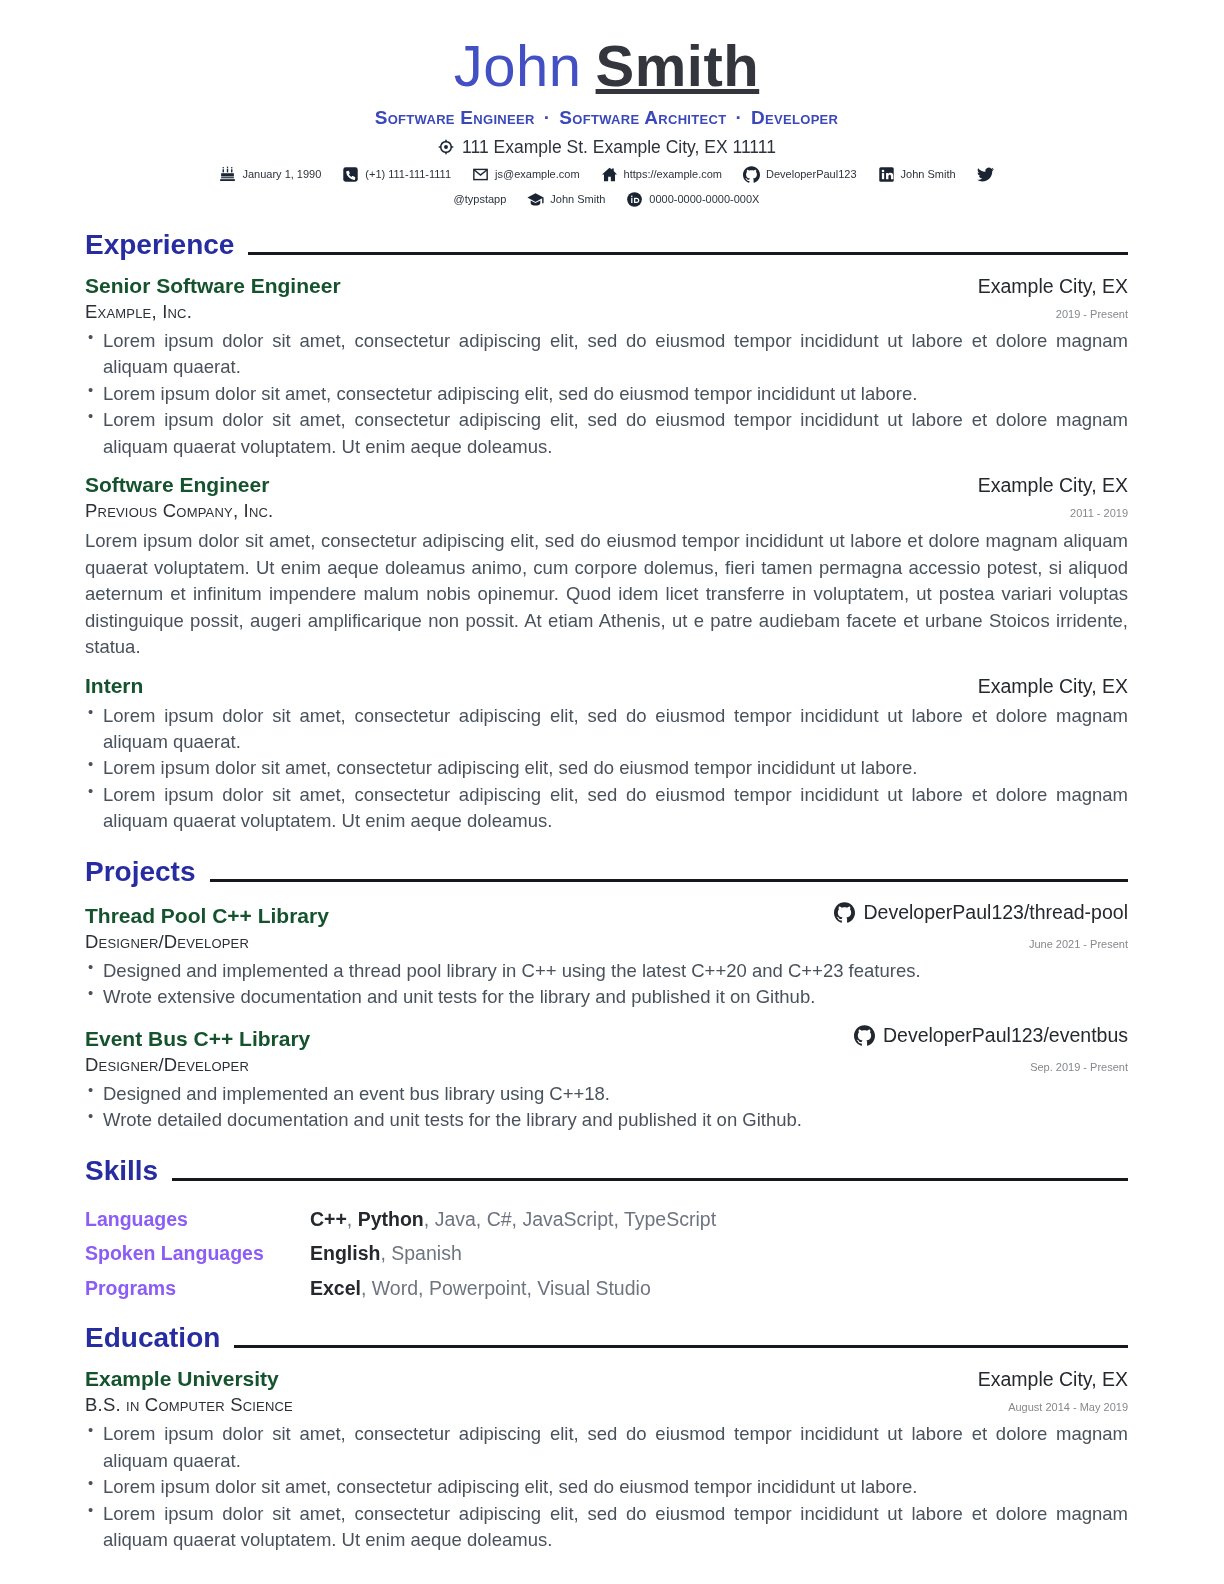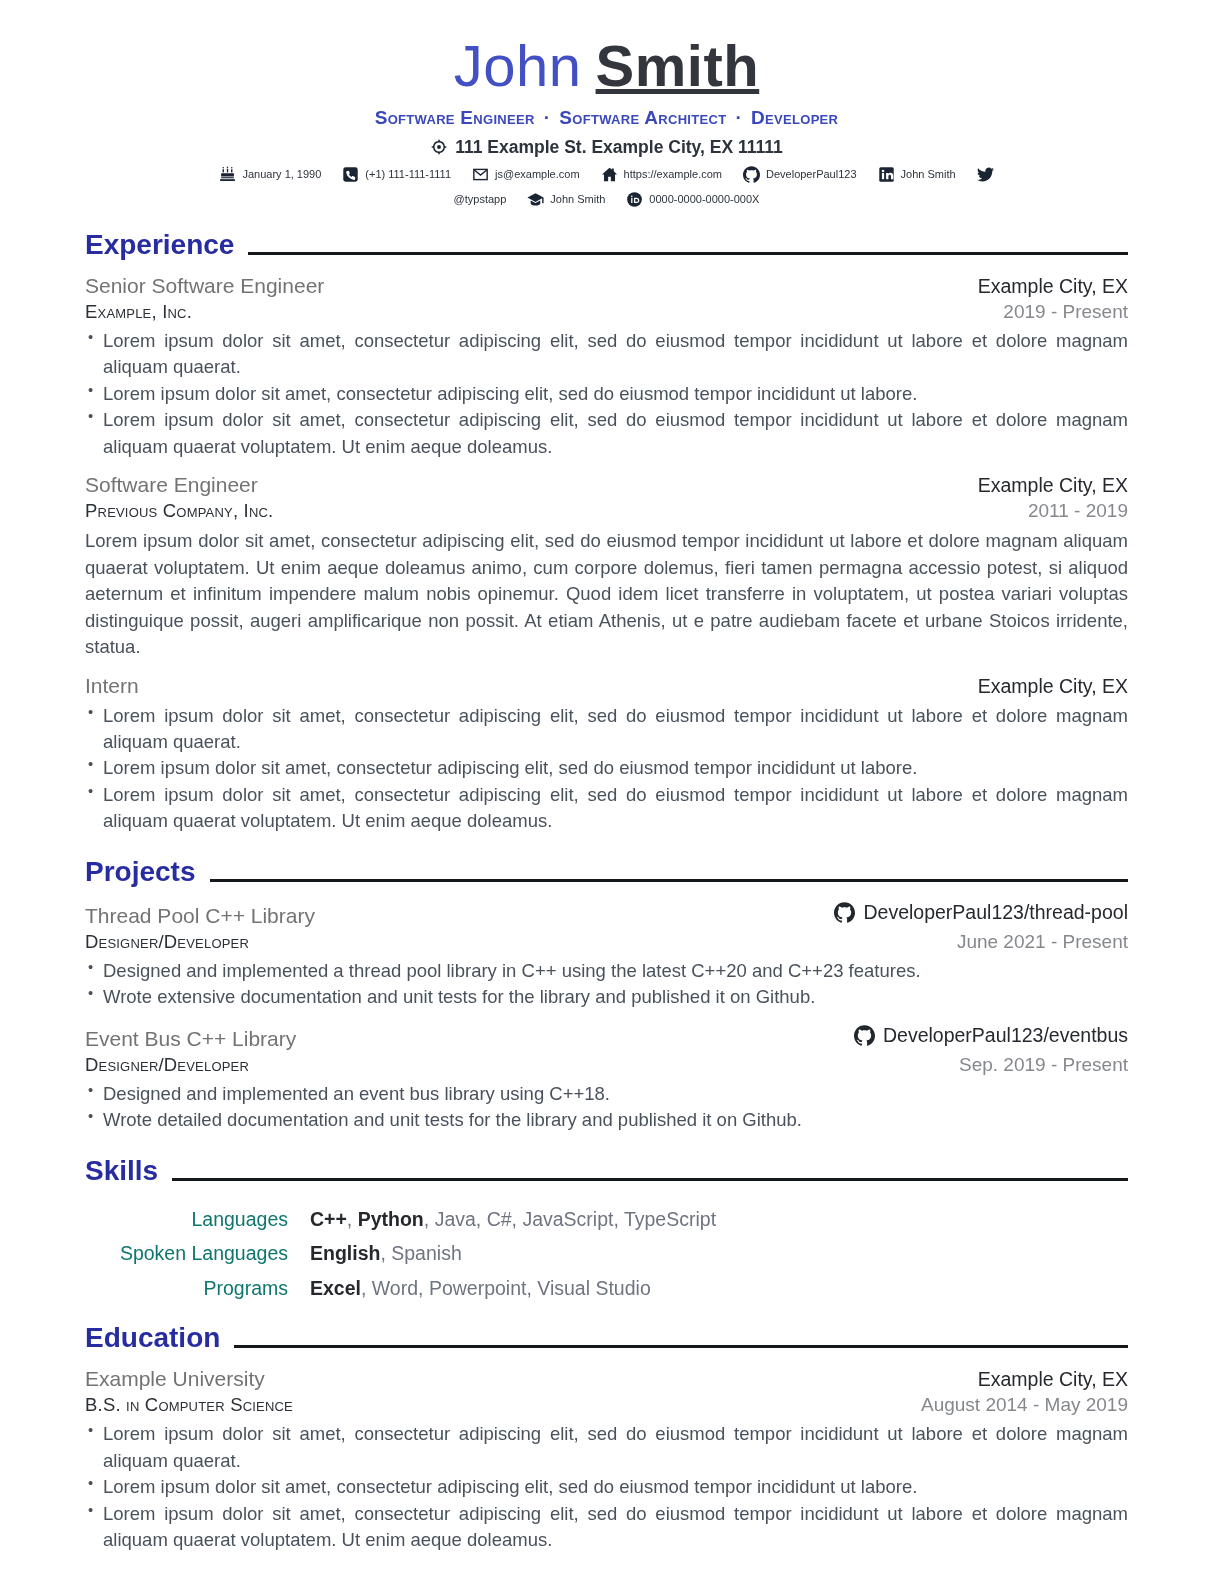--- a/index.html
+++ b/index.html
@@ -11,55 +11,55 @@
   .page{padding:34px 96px 0 85px;box-sizing:border-box;}
 
   
   .hdr{text-align:center;}
   .name{font-size:58px;line-height:1.1;letter-spacing:.5px;}
   .name .first{color:#4250c4;font-weight:300;}
   .name .last{color:#33363c;font-weight:700;margin-left:14px;text-decoration:underline;}
   .titles{margin-top:9px;display:flex;justify-content:center;align-items:baseline;
           font-variant:small-caps;font-weight:700;font-size:19px;color:#3a48bb;letter-spacing:.3px;}
   .titles .dot{margin:0 9px;font-weight:700;}
-  .addr{margin-top:8px;font-size:17.5px;color:#2c333c;display:flex;justify-content:center;align-items:center;gap:7px;font-weight:bold;}
+  .addr{margin-top:8px;font-size:17.5px;color:#2c333c;display:flex;justify-content:center;align-items:center;gap:7px;}
   .contact-row{display:flex;justify-content:center;align-items:center;gap:21px;margin-top:8px;
                font-size:11px;color:#2c333c;}
   .contact-item{display:inline-flex;align-items:center;gap:6px;white-space:nowrap;}
 
   
   .icn{display:inline-flex;color:#1b2433;}
   .icn svg{width:1em;height:1em;display:block;}
   .addr .icn{font-size:18px;}
   .contact-item .icn{font-size:17px;}
   .entry-right .icn{font-size:21px;color:#22272e;}
 
   
   .sec-head{display:flex;margin-top:21px;}
   .sec-title{font-size:28px;font-weight:700;color:#272da0;line-height:1.15;}
   .sec-rule{flex:1;height:3px;background:#15181c;align-self:flex-end;margin-left:14px;margin-bottom:6px;}
 
   .entry{margin-top:13px;}
   .row1{display:flex;justify-content:space-between;align-items:baseline;}
-  .entry-title{font-size:21px;font-weight:400;color:#737373;}
+  .entry-title{font-size:21px;font-weight:700;color:#14532d;}
   .entry-right{font-size:19.5px;color:#25292e;display:inline-flex;align-items:center;gap:8px;justify-content:flex-end;}
   .row2{display:flex;justify-content:space-between;align-items:baseline;margin-top:3px;}
   .entry-company{font-variant:small-caps;font-size:18.5px;color:#2b3036;letter-spacing:.2px;}
-  .entry-dates{font-size:19px;color:#85888d;margin-left:auto;}
+  .entry-dates{font-size:11px;color:#85888d;margin-left:auto;}
 
   .entry-paragraph{margin:6px 0 0;font-size:18.5px;line-height:1.43;color:#49525c;
                    text-align:justify;hyphens:auto;}
   ul.bullets{margin:5px 0 0;padding:0;list-style:none;font-size:18.5px;line-height:1.43;color:#49525c;}
   ul.bullets li{position:relative;padding-left:18px;text-align:justify;}
   ul.bullets li::before{content:"•";position:absolute;left:3px;top:-1px;font-size:.8em;}
 
   
   .skills{display:grid;grid-template-columns:203px 1fr;column-gap:22px;row-gap:9px;
           margin-top:20px;font-size:19.5px;line-height:1.3;}
-  .skill-label{text-align:right;font-weight:400;color:#0f766e;}
+  .skill-label{text-align:left;font-weight:700;color:#8b5cf6;}
   .skill-values{color:#6e7580;}
   .skill-values .b{font-weight:700;color:#25292e;}
 </style>
 </head>
 <body>
 
 <div class="page">
   <div class="hdr">
     <div class="name">
       <span class="first">John</span><span class="last">Smith</span>

